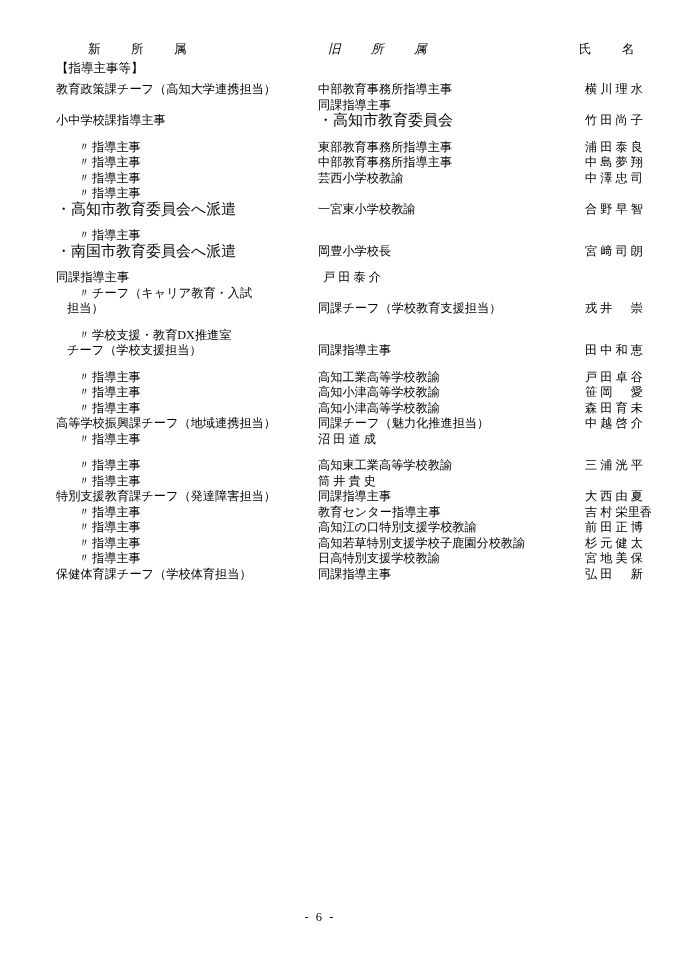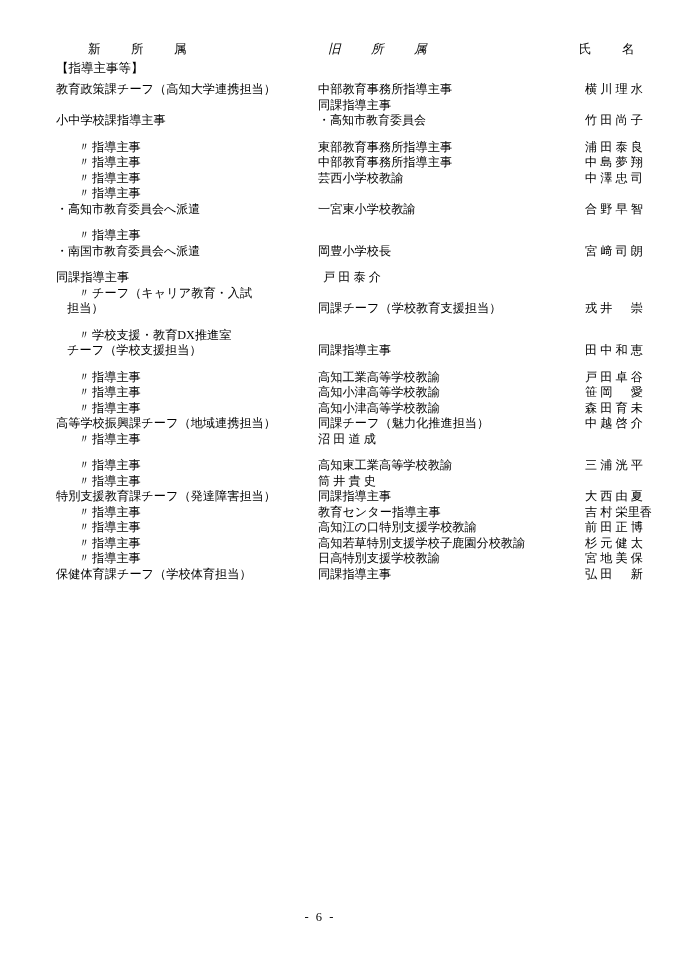--- a/index.html
+++ b/index.html
@@ -90,21 +90,21 @@
     flex: 0 0 108px;
     text-align: left;
   }
   .ditto-mark {
     display: inline-block;
     width: 36px;
     padding-left: 22px;
     box-sizing: border-box;
   }
   .sub-line {
-    font-size: 12px;
+    font-size: 15px;
     line-height: 15.5px;
     white-space: pre;
     font-family: Liberation Serif, serif;
   }
   .cont-line {
     font-size: 12.2px;
     line-height: 15.5px;
     margin-left: 11px;
   }
   

